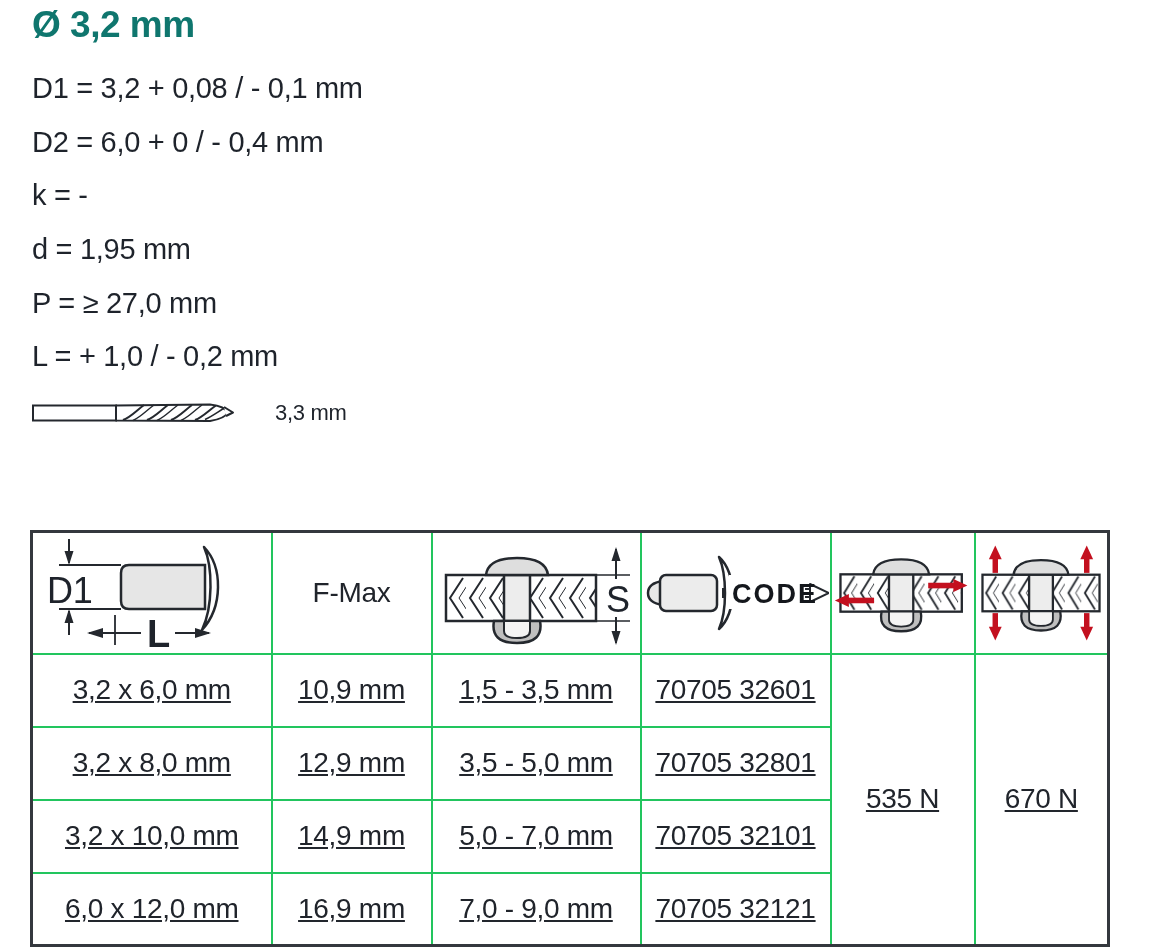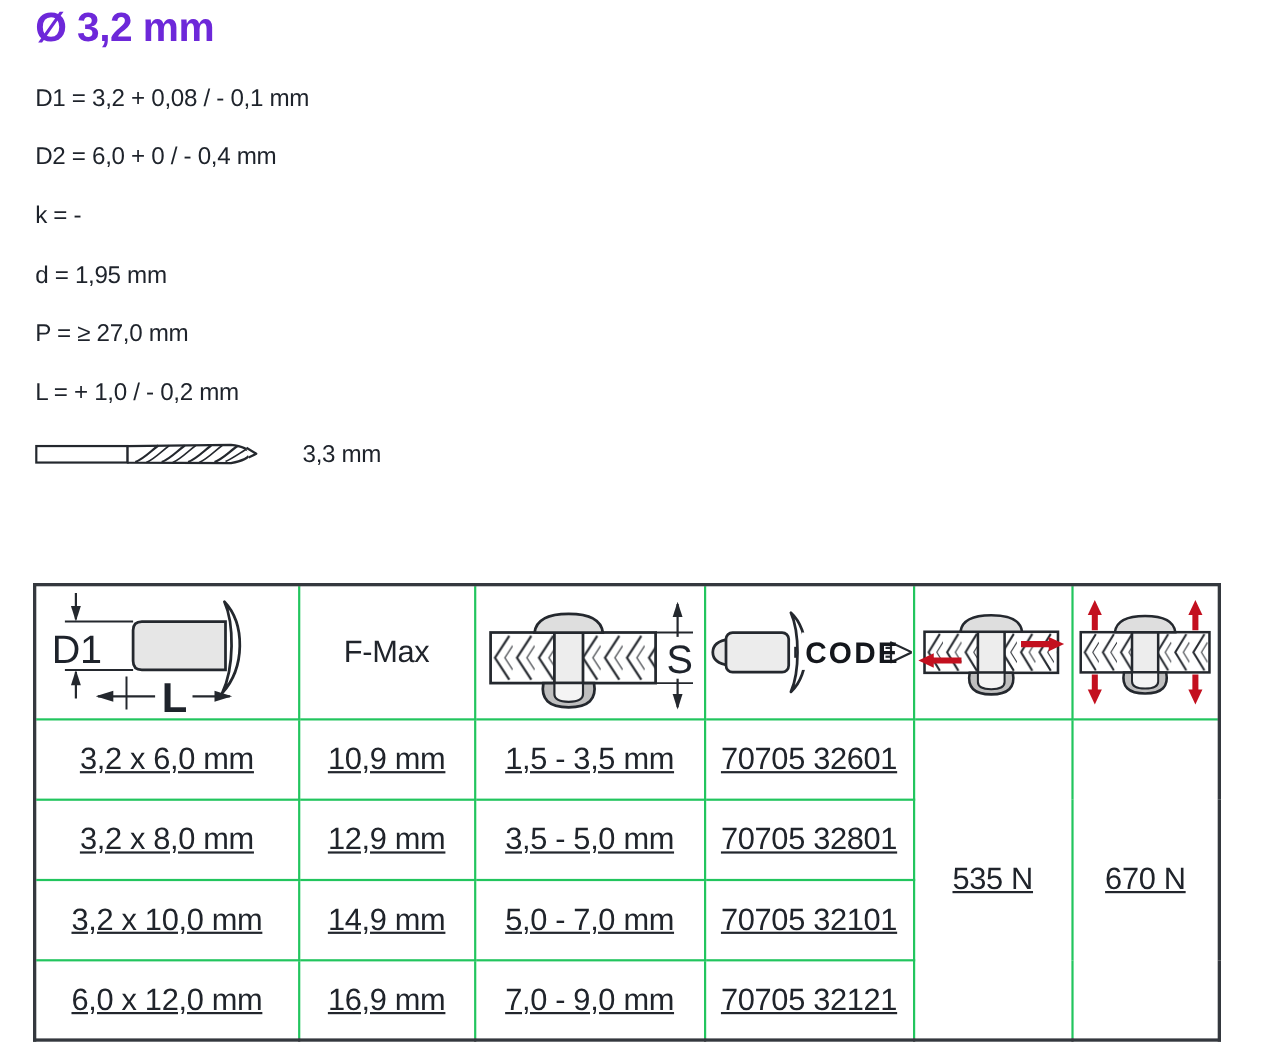--- a/index.html
+++ b/index.html
@@ -2,25 +2,25 @@
 <html><head>
 <meta charset="utf-8">
 <style>
   * { margin: 0; padding: 0; box-sizing: border-box; }
   html, body { width: 1160px; height: 948px; background: #ffffff; overflow: hidden; }
   body { font-family: "Liberation Sans", "DejaVu Sans", sans-serif; color: #22262d; }
   .page { position: relative; width: 1160px; height: 948px; background: #fff; }
 
   .title {
     position: absolute; left: 32px; top: 4px;
-    font-size: 37px; font-weight: 700; color: #6d28d9; letter-spacing: -0.5px;
+    font-size: 37px; font-weight: 700; color: #0f766e; letter-spacing: -0.5px;
   }
   .specs {
     position: absolute; left: 32px; top: 62px;
-    font-size: 22px; color: #1e232b; letter-spacing: -0.3px;
+    font-size: 29px; color: #1e232b; letter-spacing: -0.3px;
   }
   .specs .spec-line { height: 53.6px; display: flex; align-items: center; }
 
   .drill-row {
     position: absolute; left: 30px; top: 392px;
     display: flex; align-items: center;
   }
   .drill-row svg { display: block; }
   .drill-label { font-size: 22px; color: #1e232b; margin-left: 40px; letter-spacing: -0.3px; }
 

